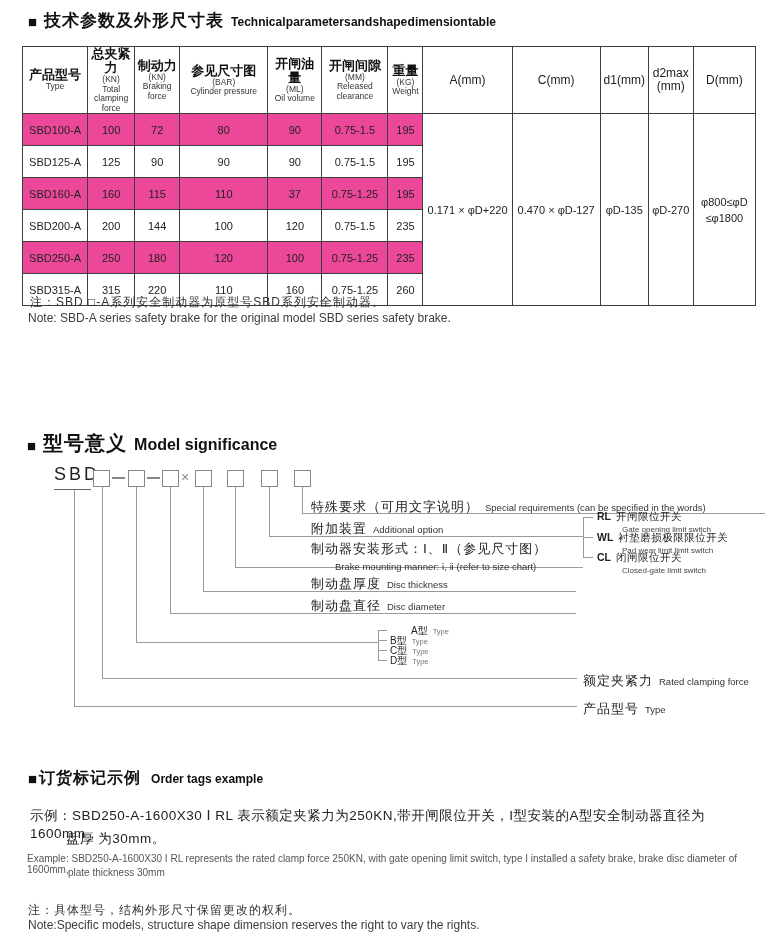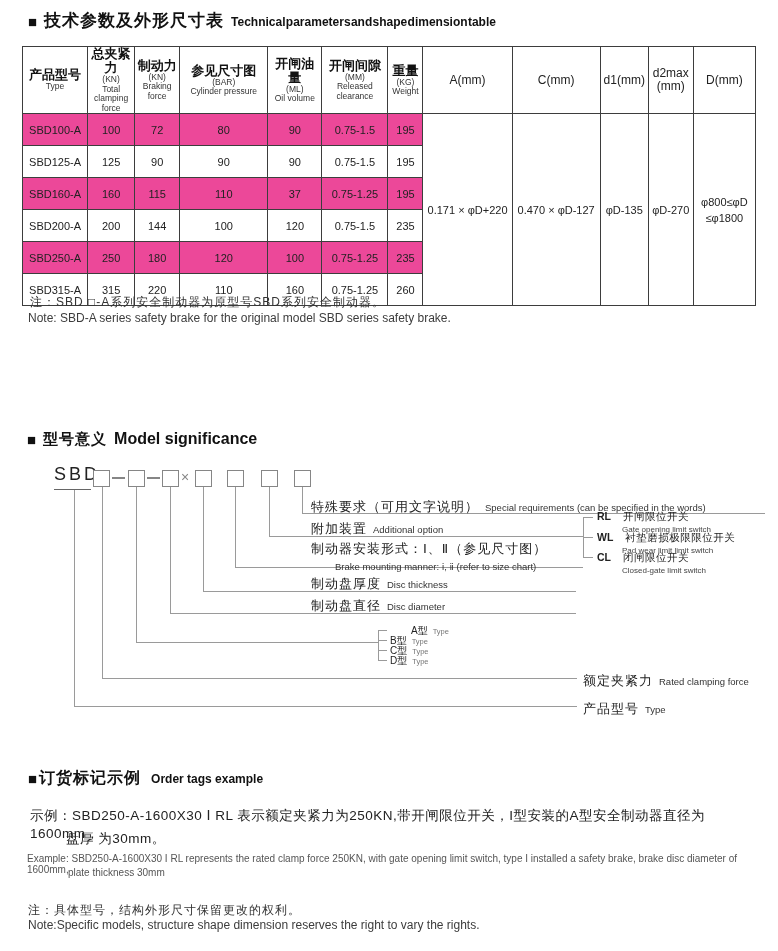--- a/index.html
+++ b/index.html
@@ -9,21 +9,21 @@
     overflow:hidden;
   }
   .abs{position:absolute;}
   
   .sec-title{display:flex;align-items:baseline;gap:7px;white-space:nowrap;}
   .sec-title .sq{font-size:15px;color:#111;transform:translateY(1px);}
   .sec-title .zh{font-weight:bold;color:#111;letter-spacing:1px;}
   .sec-title .en{font-weight:bold;color:#111;}
   #title1 .zh{font-size:17px;}
   #title1 .en{font-size:12px;word-spacing:-3px;letter-spacing:0px;}
-  #title2 .zh{font-size:15px;}
+  #title2 .zh{font-size:20px;}
   #title2 .en{font-size:16px;}
   #title3{gap:2px;}
   #title3 .zh{font-size:16px;}
   #title3 .en{font-size:12px;margin-left:8px;}
   
   table.spec{border-collapse:collapse;table-layout:fixed;width:734px;}
   table.spec th,table.spec td{
     border:1px solid #3d3d3d;text-align:center;vertical-align:middle;
     padding:0 1px;overflow:hidden;
   }
@@ -45,21 +45,21 @@
   .vline{position:absolute;width:1px;background:#9a9a9a;}
   .hline{position:absolute;height:1px;background:#9a9a9a;}
   .dash{position:absolute;height:1.5px;background:#868686;top:22px;width:13px;}
   .times{position:absolute;top:14px;font-size:14px;color:#868686;}
   .sbd-prefix{position:absolute;left:54px;top:9px;font-size:18px;letter-spacing:3px;color:#222;}
   .dlabel{position:absolute;white-space:nowrap;}
   .dlabel .zh{font-size:13px;color:#222;letter-spacing:1px;}
   .dlabel .en{font-size:9.5px;color:#333;margin-left:6px;}
   .opt{position:absolute;white-space:nowrap;}
   .opt .l1{font-size:10.5px;color:#222;font-weight:bold;}
-  .opt .l1 .zh{font-weight:normal;margin-left:12px;letter-spacing:0.5px;}
+  .opt .l1 .zh{font-weight:normal;margin-left:5px;letter-spacing:0.5px;}
   .opt .l2{font-size:8px;color:#444;margin-left:25px;margin-top:0.5px;}
   .typ{position:absolute;white-space:nowrap;font-size:10px;color:#222;}
   .typ .sub{font-size:7.5px;color:#777;margin-left:5px;}
 </style>
 </head>
 <body>
 
 <div class="abs sec-title" id="title1" style="left:28px;top:9px;">
   <span class="sq">■</span>
   <span class="zh">技术参数及外形尺寸表</span>

